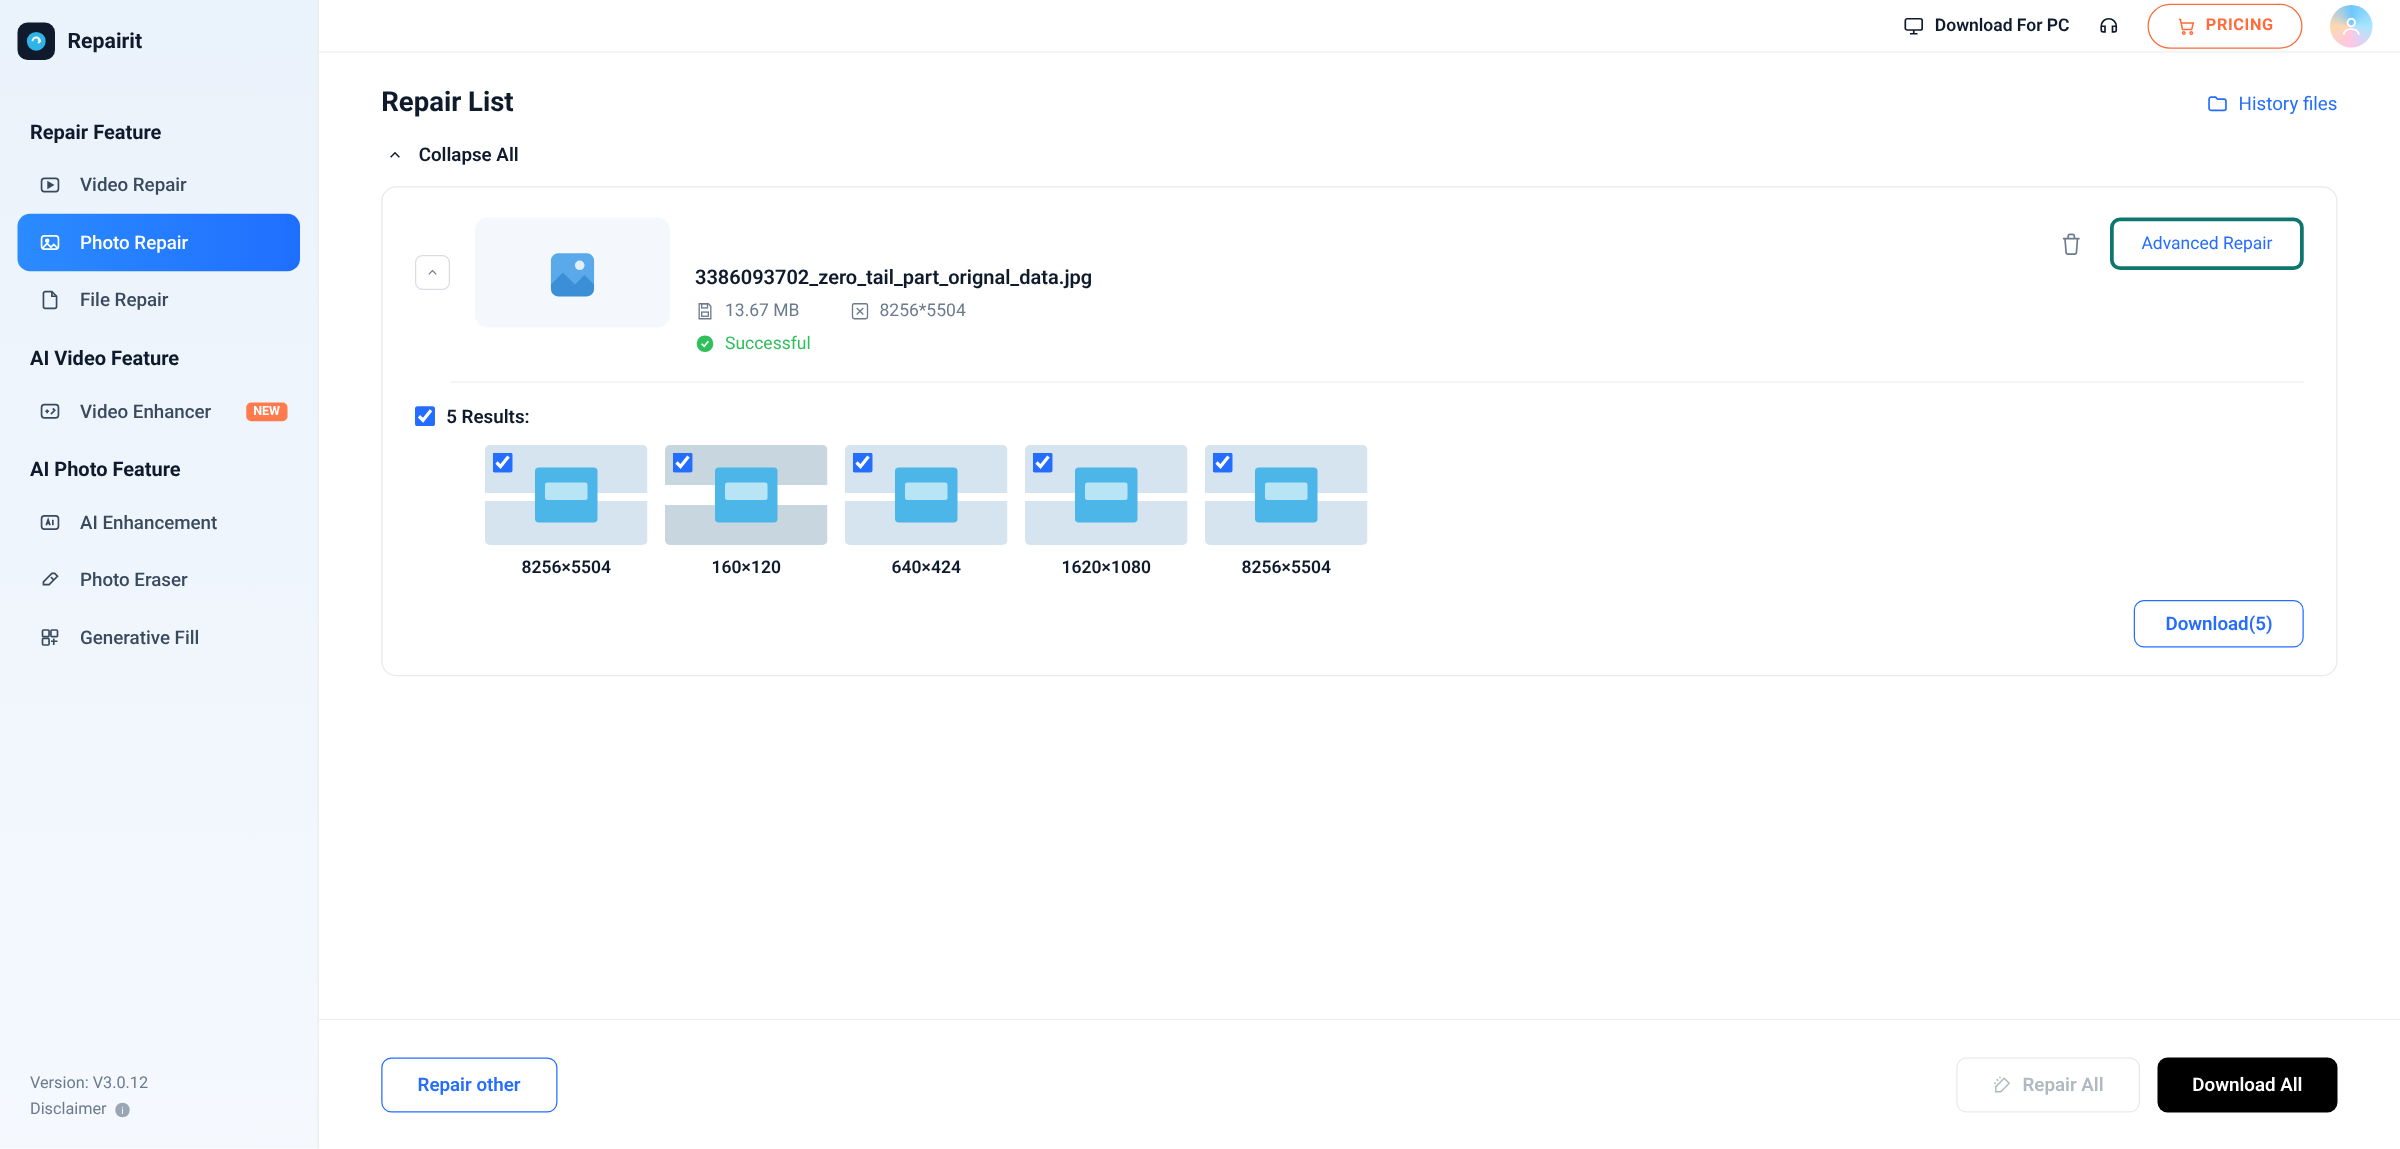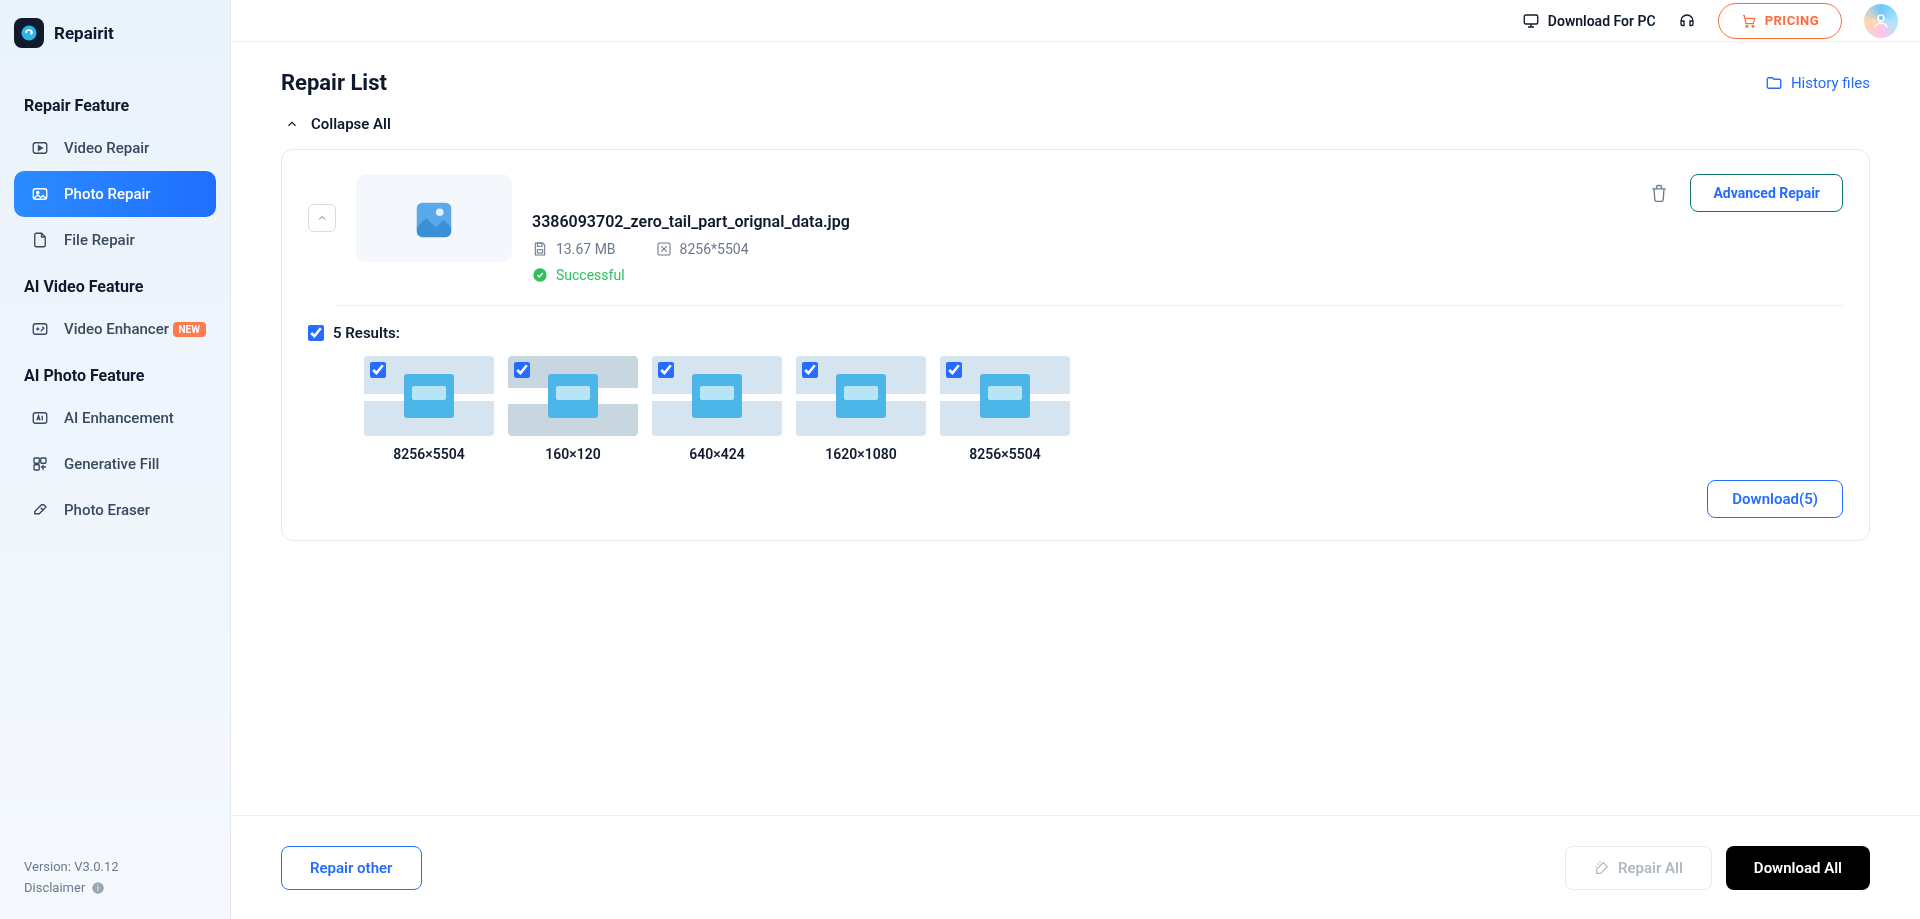--- a/index.html
+++ b/index.html
@@ -1,17 +1,17 @@
 <!DOCTYPE html>
 <html><head>
 <meta charset="utf-8">
 <style>
 * { margin:0; padding:0; box-sizing:border-box; font-family:-apple-system,BlinkMacSystemFont,"Segoe UI",Roboto,sans-serif; }
 body { display:flex; height:919px; width:1920px; overflow:hidden; background:#fff; }
-.sidebar { width:231px; background:linear-gradient(180deg,#eaf2fb 0%,#f5f9fe 100%); display:flex; flex-direction:column; padding:18px 14px; border-right:1px solid #e8e8e8; }
+.sidebar { width:255px; background:linear-gradient(180deg,#eaf2fb 0%,#f5f9fe 100%); display:flex; flex-direction:column; padding:18px 14px; border-right:1px solid #e8e8e8; }
 .logo-row { display:flex; align-items:center; gap:10px; margin-bottom:34px; }
 .logo-box { width:30px; height:30px; border-radius:8px; background:#0f1b2d; display:flex; align-items:center; justify-content:center; }
 .logo-text { font-size:17px; font-weight:700; color:#0f1b2d; }
 .section-title { font-size:16px; font-weight:700; color:#0f1b2d; margin:14px 10px 10px; }
 .nav-item { display:flex; align-items:center; gap:14px; padding:13px 16px; border-radius:10px; color:#3a4a5e; font-size:15px; font-weight:500; cursor:pointer; position:relative; }
 .nav-item.active { background:linear-gradient(90deg,#2b8bff 0%,#1f6fff 100%); color:#fff; }
 .nav-icon { width:20px; height:20px; display:flex; align-items:center; justify-content:center; }
 .badge-new { background:#ff7a4d; color:#fff; font-size:10px; font-weight:700; padding:2px 6px; border-radius:4px; position:absolute; right:10px; }
 .sidebar-footer { margin-top:auto; padding:0 10px 6px; color:#6b7a8c; font-size:13px; }
 .sidebar-footer .row { display:flex; align-items:center; gap:6px; margin-top:6px; }
@@ -29,21 +29,21 @@
 .file-row { display:flex; align-items:flex-start; gap:20px; }
 .chevron-btn { width:28px; height:28px; border:1px solid #d9dde3; border-radius:6px; display:flex; align-items:center; justify-content:center; cursor:pointer; margin-top:30px; }
 .thumb-main { width:156px; height:88px; border-radius:10px; background:#f4f7fb; display:flex; align-items:center; justify-content:center; flex-shrink:0; }
 .file-meta { flex:1; display:flex; flex-direction:column; gap:10px;margin-top:38px; }
 .file-name { font-size:16px; font-weight:600; color:#0f1b2d; }
 .meta-line { display:flex; gap:40px; color:#6b7a8c; font-size:14px; align-items:center; }
 .meta-line span { display:flex; align-items:center; gap:8px; }
 .status-ok { color:#2fbf5b; font-size:14px; display:flex; align-items:center; gap:8px; }
 .file-actions { display:flex; align-items:center; gap:20px; }
 .icon-btn { width:22px; height:22px; cursor:pointer; color:#6b7a8c; display:flex; align-items:center; justify-content:center; }
-.adv-btn { border:1px solid #0f766e; color:#256dff; background:none; padding:10px 22px; border-radius:8px; font-size:14px; font-weight:700; cursor:pointer; }
+.adv-btn { border:3px solid #0f766e; color:#256dff; background:none; padding:10px 22px; border-radius:8px; font-size:14px; font-weight:400; cursor:pointer; }
 .divider { height:1px; background:#eef0f3; margin:22px 0 18px 28px; }
 .results-head { display:flex; align-items:center; gap:9px; font-size:15px; font-weight:600; color:#0f1b2d; }
 .cb { width:16px; height:16px; accent-color:#256dff; cursor:pointer; }
 .thumb-grid { display:flex; gap:14px; margin:14px 0 0 56px; flex-wrap:wrap; }
 .thumb-col { display:flex; flex-direction:column; align-items:center; gap:10px; }
 .thumb-wrap { position:relative; width:130px; height:80px; background:#eef4fb; border-radius:4px; overflow:hidden; display:flex; align-items:center; justify-content:center; }
 .thumb-wrap img, .thumb-wrap .ph { width:100%; height:100%; object-fit:cover; }
 .ph { background:linear-gradient(#d6e4ef 48%,#fff 48% 56%,#d6e4ef 56%); display:flex; align-items:center; justify-content:center; }
 .ph-box { width:50px; height:44px; background:#4db6e8; border-radius:3px; position:relative; }
 .ph-box::before { content:""; position:absolute; top:12px; left:8px; right:8px; height:14px; background:#b8e5f5; border-radius:2px; }
@@ -122,36 +122,36 @@
         <svg width="18" height="18" viewBox="0 0 24 24" fill="none" stroke="currentColor" stroke-width="1.8">
           <rect x="3" y="5" width="18" height="14" rx="3"></rect>
           <path d="M8 15l2-6 2 6M9 13h2M15 9v6"></path>
         </svg>
       </span>
     <span>AI Enhancement</span>
   </div>
   <div class="nav-item">
     <span class="nav-icon">
         <svg width="18" height="18" viewBox="0 0 24 24" fill="none" stroke="currentColor" stroke-width="1.8">
+          <path d="M17 5l3 3-9 9H5v-3l9-9 3 0z"></path>
+          <path d="M13 9l3 3"></path>
+        </svg>
+      </span>
+    <span>Photo Eraser</span>
+  </div>
+  <div class="nav-item">
+    <span class="nav-icon">
+        <svg width="18" height="18" viewBox="0 0 24 24" fill="none" stroke="currentColor" stroke-width="1.8">
           <rect x="4" y="4" width="7" height="7" rx="1"></rect>
           <rect x="13" y="4" width="7" height="7" rx="1"></rect>
           <rect x="4" y="13" width="7" height="7" rx="1"></rect>
           <path d="M16 13v7M13 16h7"></path>
         </svg>
       </span>
     <span>Generative Fill</span>
-  </div>
-  <div class="nav-item">
-    <span class="nav-icon">
-        <svg width="18" height="18" viewBox="0 0 24 24" fill="none" stroke="currentColor" stroke-width="1.8">
-          <path d="M17 5l3 3-9 9H5v-3l9-9 3 0z"></path>
-          <path d="M13 9l3 3"></path>
-        </svg>
-      </span>
-    <span>Photo Eraser</span>
   </div>
 
   <div class="sidebar-footer">
     <div>Version: V3.0.12</div>
     <div class="row">
       <span>Disclaimer</span>
       <svg width="14" height="14" viewBox="0 0 24 24" fill="#9aa6b3">
           <circle cx="12" cy="12" r="10"></circle>
           <text x="12" y="17" text-anchor="middle" font-size="14" fill="#fff">i</text>
         </svg>

